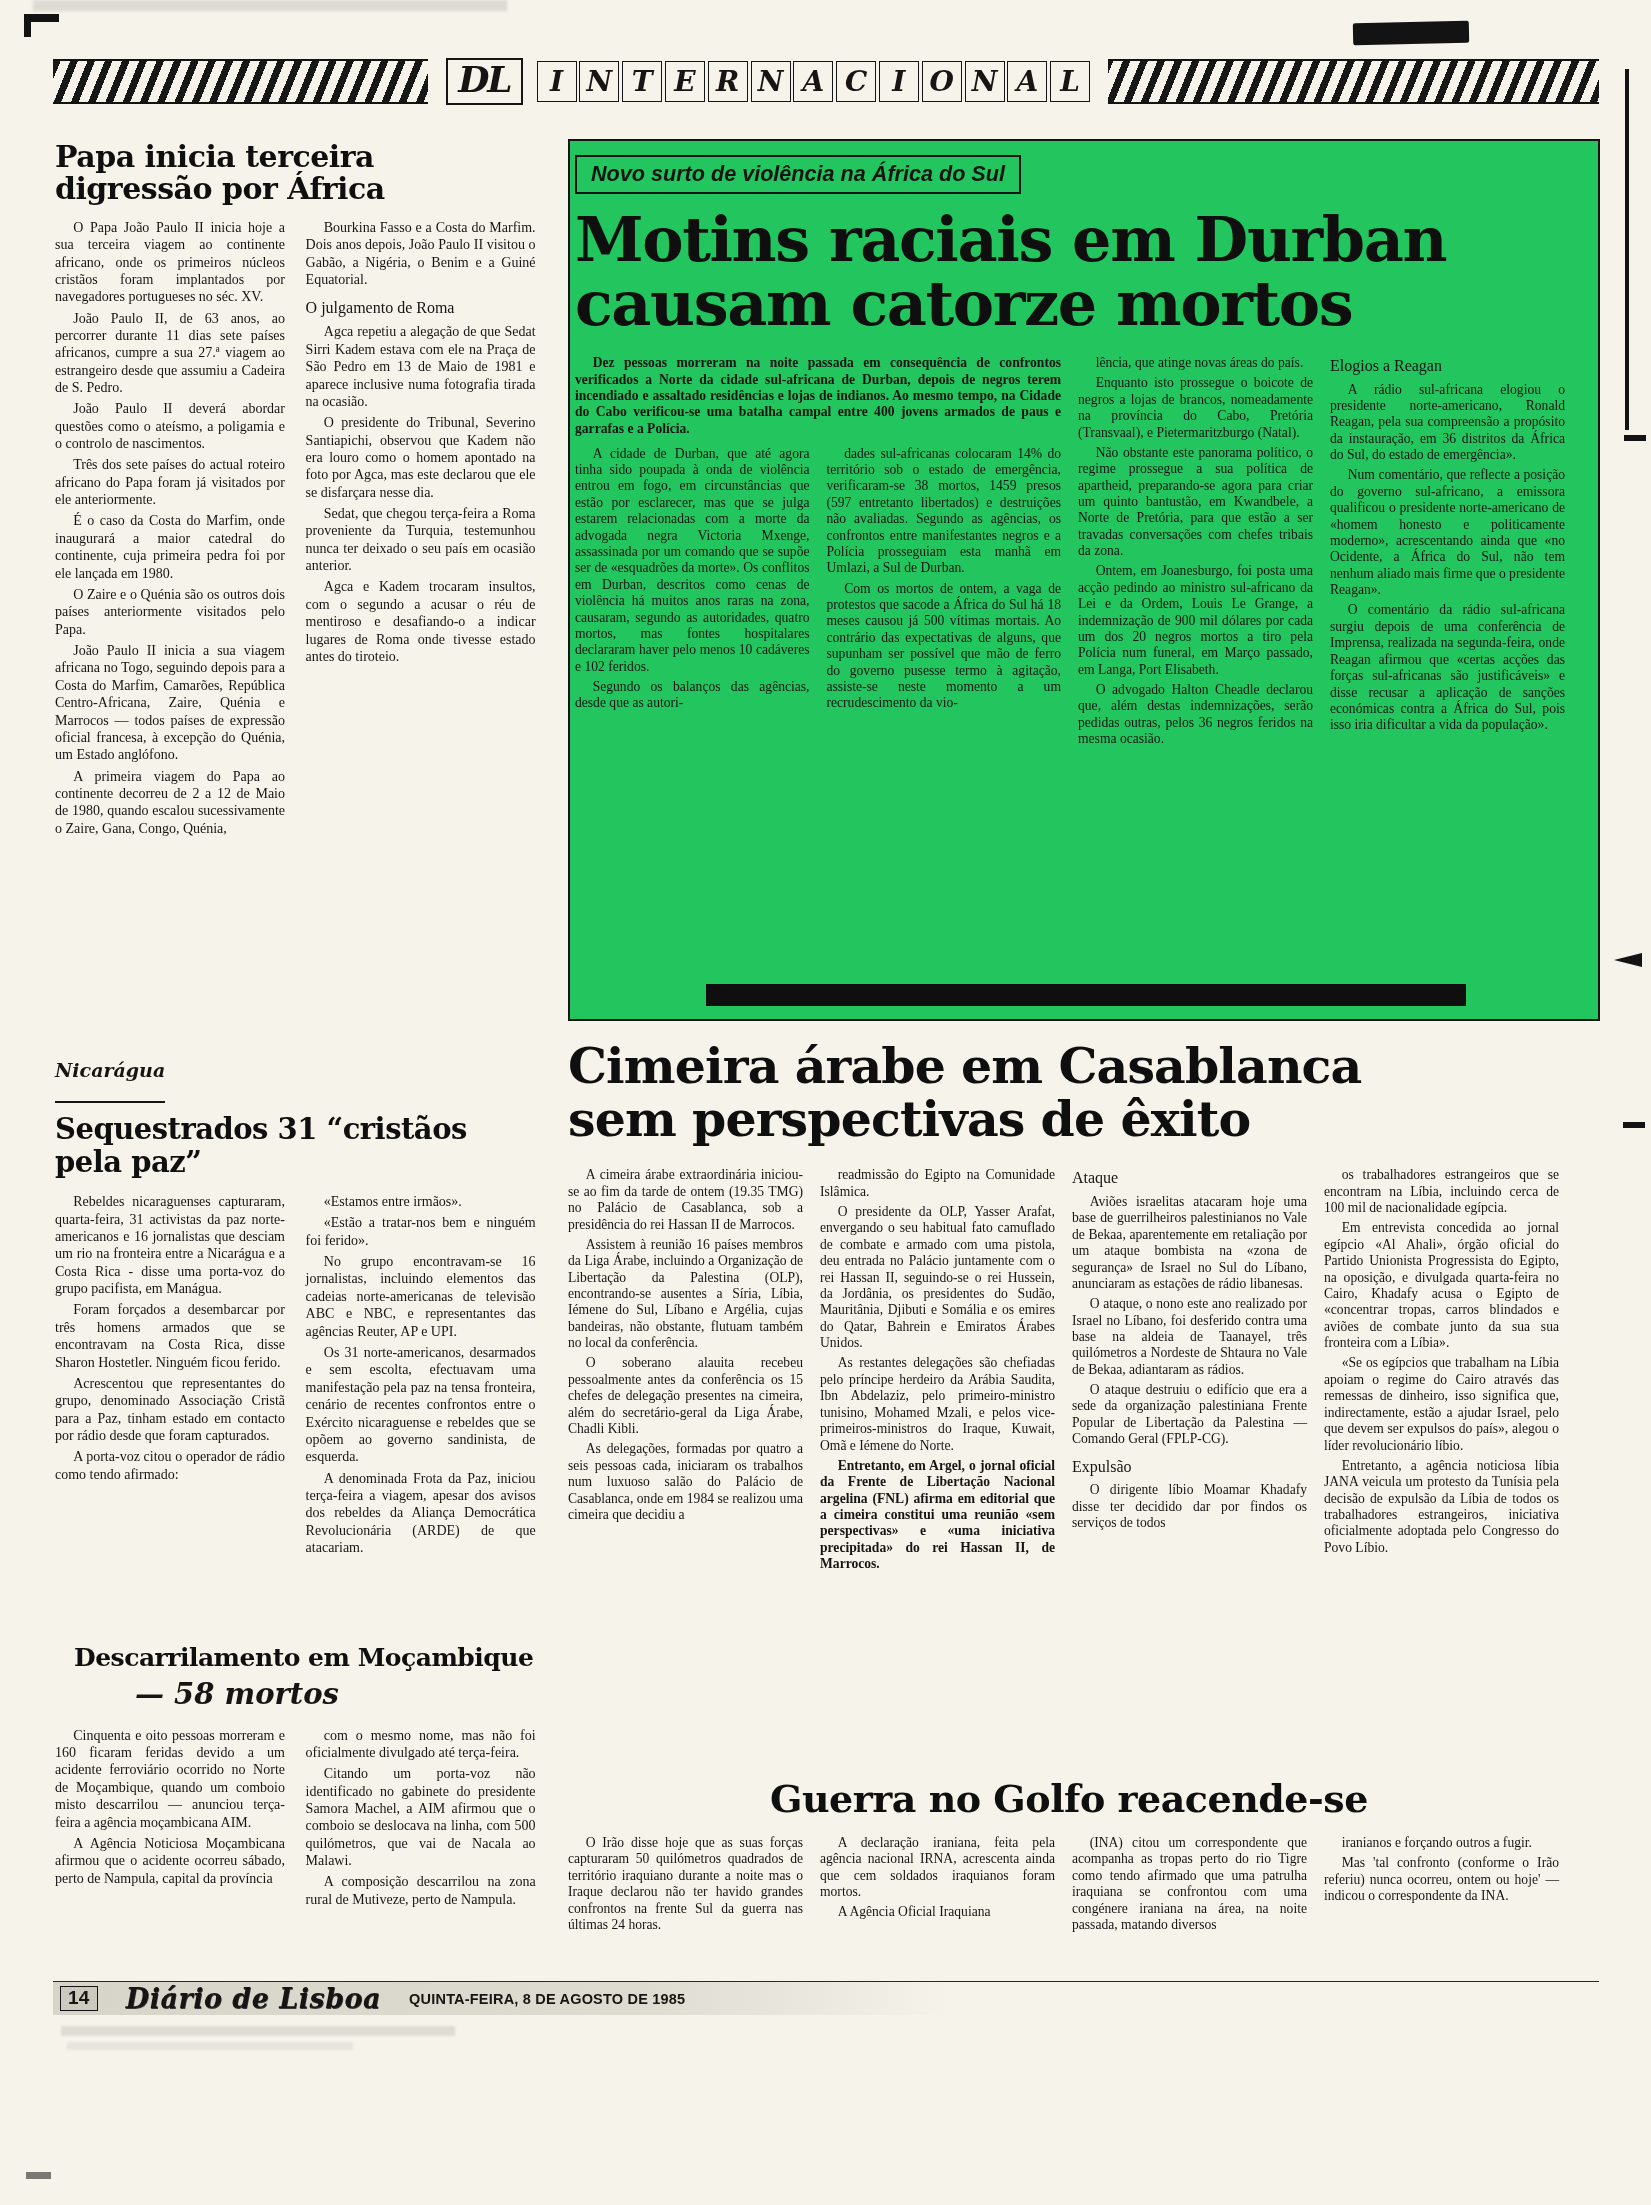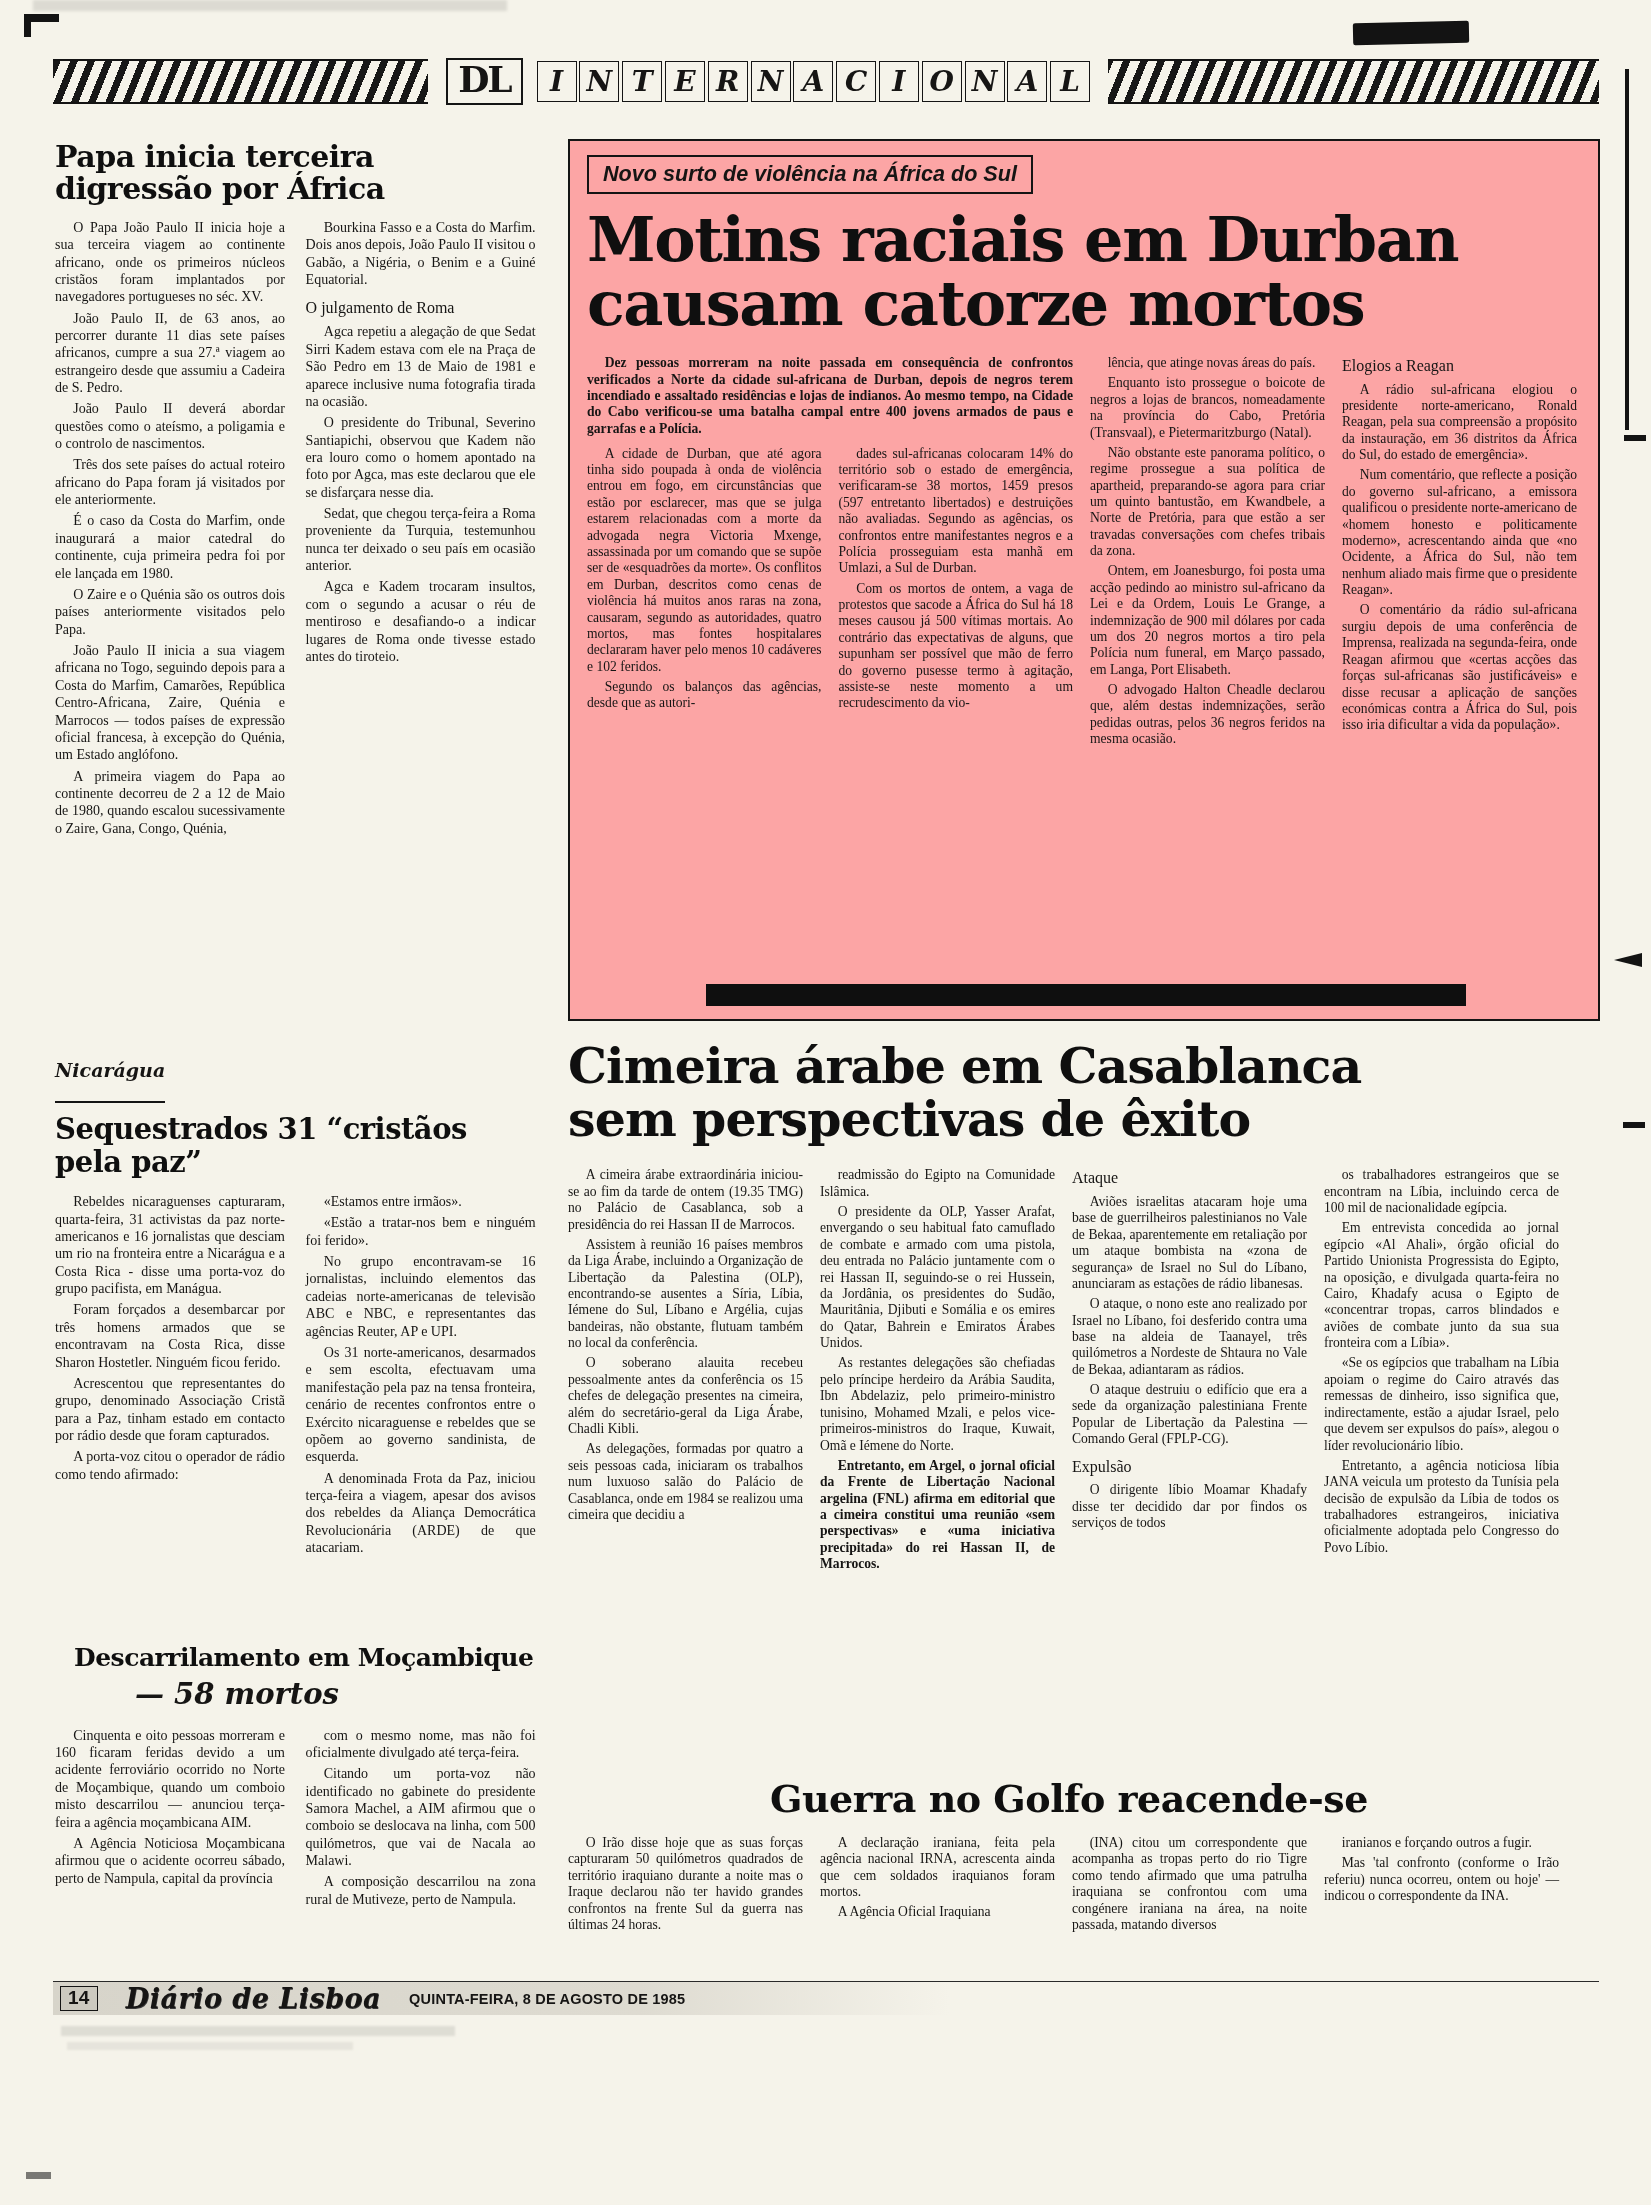--- a/index.html
+++ b/index.html
@@ -33,21 +33,21 @@
     position:absolute; inset:0;
     border-top:2.3px solid #131313; border-bottom:2.3px solid #131313;
     background:repeating-linear-gradient(112deg, #171717 0 7px, #f5f3ea 7px 16px);
   }
   .mast-panel {
     position:absolute; left:375px; top:-5.6px; height:56px;
     display:flex; align-items:center; gap:14px;
     background:#f5f3ea; padding:0 18px;
   }
   .dl-logo {
-    font-family:"DejaVu Serif", serif; font-weight:700;
+    font-family:"DejaVu Serif", serif; font-style:italic; font-weight:700;
     font-size:36px; letter-spacing:-2.3px;
     border:2.3px solid #141414; padding:0 10.3px 3.8px; line-height:1.1;
   }
   .mast-title { display:flex; gap:2.8px; }
   .mast-title span {
     width:40px; height:41px; border:1.9px solid #141414;
     display:flex; align-items:center; justify-content:center;
     font-family:"DejaVu Serif", serif; font-style:italic; font-weight:700;
     font-size:28px; background:#f5f3ea;
   }
@@ -72,21 +72,21 @@
   .right-body p { font-size:13.6px; line-height:16.4px; }
 
   
   .papa { position:absolute; left:55px; top:141px; width:481px; }
   .papa .head { font-size:30px; line-height:1.08; }
   .papa .cols { margin-top:13px; max-height:845px; overflow:hidden; }
 
   
   .durban {
     position:absolute; left:568px; top:139px; width:1032px; height:882px;
-    border:2.8px solid #141414; padding:14px 17px; overflow:hidden; background:#fca5a5;
+    border:2.8px solid #141414; padding:14px 5px; overflow:hidden; background:#22c55e;
   }
   .kicker {
     display:inline-block; border:2.8px solid #141414; padding:3.8px 14px 5.6px;
     font-family:"Liberation Sans", sans-serif; font-style:italic; font-weight:700;
     font-size:21.6px; margin-bottom:14px;
   }
   .durban .head { font-size:62px; line-height:1.03; letter-spacing:-1.4px; margin-bottom:19px; }
   .colgroup { width:486px; }
   .colgroup .inner { gap:17px; margin-top:4.7px; }
   .lead-par { font-weight:700; font-size:14.5px; line-height:18.3px; margin-bottom:8.4px; }

